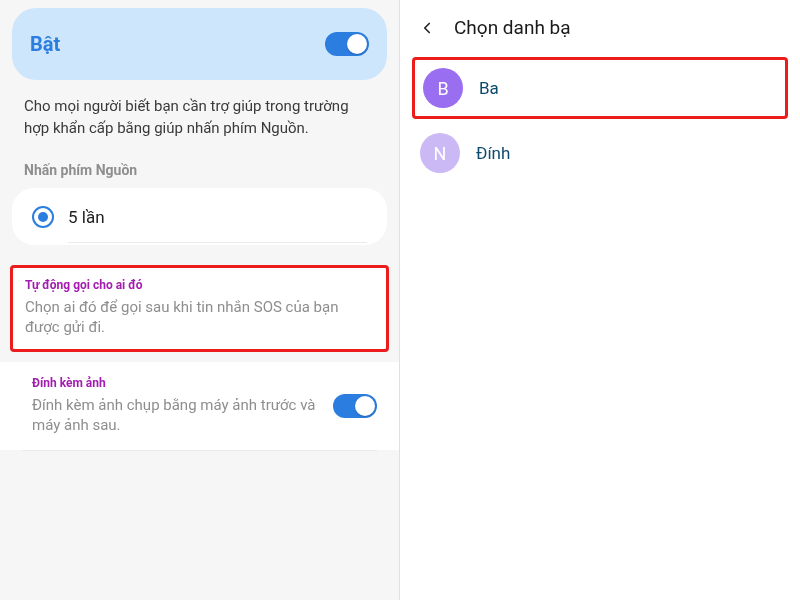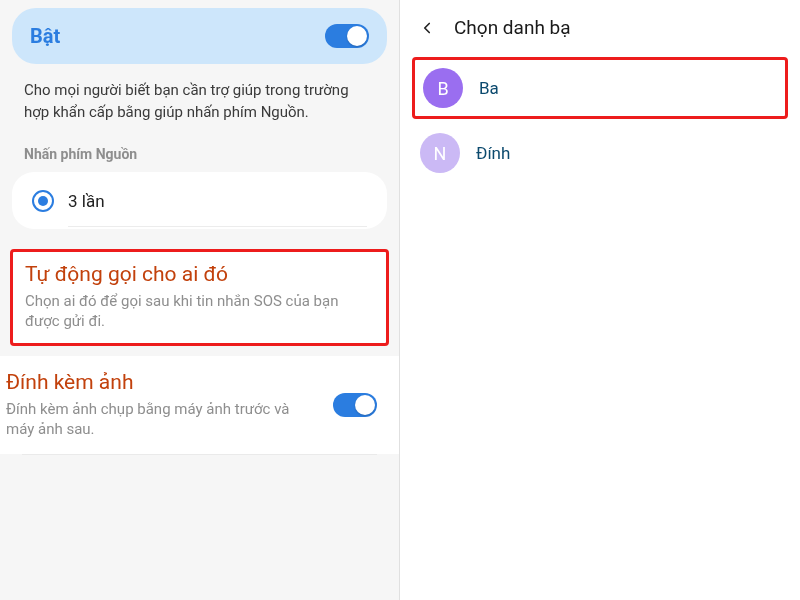--- a/index.html
+++ b/index.html
@@ -5,21 +5,21 @@
     * { margin: 0; padding: 0; box-sizing: border-box; font-family: -apple-system, BlinkMacSystemFont, 'Segoe UI', Roboto, sans-serif; }
     body { width: 800px; height: 600px; display: flex; background: #fff; }
     .panel { height: 600px; overflow: hidden; }
     .panel-left { width: 400px; background: #f6f6f6; border-right: 1px solid #e0e0e0; }
     .panel-right { width: 400px; background: #fff; }
 
     .header-pill {
       background: #cde6fb;
       border-radius: 24px;
       margin: 8px 12px 14px 12px;
-      padding: 16px 18px;
+      padding: 24px 18px;
       display: flex;
       align-items: flex-start;
       justify-content: space-between;
     }
     .header-title { color: #2b7de0; font-size: 20px; font-weight: 700; }
 
     .toggle {
       width: 44px; height: 24px; border-radius: 12px;
       background: #2b7de0; position: relative; flex-shrink: 0;
     }
@@ -52,24 +52,24 @@
       border: 2px solid #c2c2c2; display: flex; align-items: center; justify-content: center;
       flex-shrink: 0;
     }
     .radio-outer.selected { border-color: #2b7de0; }
     .radio-inner { width: 10px; height: 10px; border-radius: 50%; background: #2b7de0; }
     .radio-label { font-size: 17px; color: #222; }
     .radio-divider { height: 1px; background: #ececec; margin: 0 20px 0 56px; }
 
     .list-item {
       background: #fff;
-      padding: 14px 22px 14px 6px;
+      padding: 14px 22px 14px 32px;
     }
     .list-item-title {
-      font-size: 21px; color: #c2410c; margin-bottom: 5px; font-weight: 400;
+      font-size: 12px; color: #a21caf; margin-bottom: 5px; font-weight: 700;
     }
     .list-item-sub {
       font-size: 15px; color: #8e8e8e; line-height: 1.35;
     }
     .list-item.with-toggle {
       display: flex; align-items: center; justify-content: space-between; gap: 14px;
     }
     .list-item .text-col { flex: 1; min-width: 0; }
     .divider { height: 1px; background: #eaeaea; margin: 0 22px; }
 
@@ -118,21 +118,21 @@
 
   <p class="desc">Cho mọi người biết bạn cần trợ giúp trong trường hợp khẩn cấp bằng giúp nhấn phím Nguồn.</p>
 
   <div class="section-label">Nhấn phím Nguồn</div>
 
   <div class="card">
     <div class="radio-row">
       <div class="radio-outer selected">
         <div class="radio-inner"></div>
       </div>
-      <span class="radio-label">3 lần</span>
+      <span class="radio-label">5 lần</span>
     </div>
     <div class="radio-divider"></div>
   </div>
 
   <div class="highlight">
     <div class="list-item-title">Tự động gọi cho ai đó</div>
     <div class="list-item-sub">Chọn ai đó để gọi sau khi tin nhắn SOS của bạn được gửi đi.</div>
   </div>
 
   <div style="height:10px"></div>

